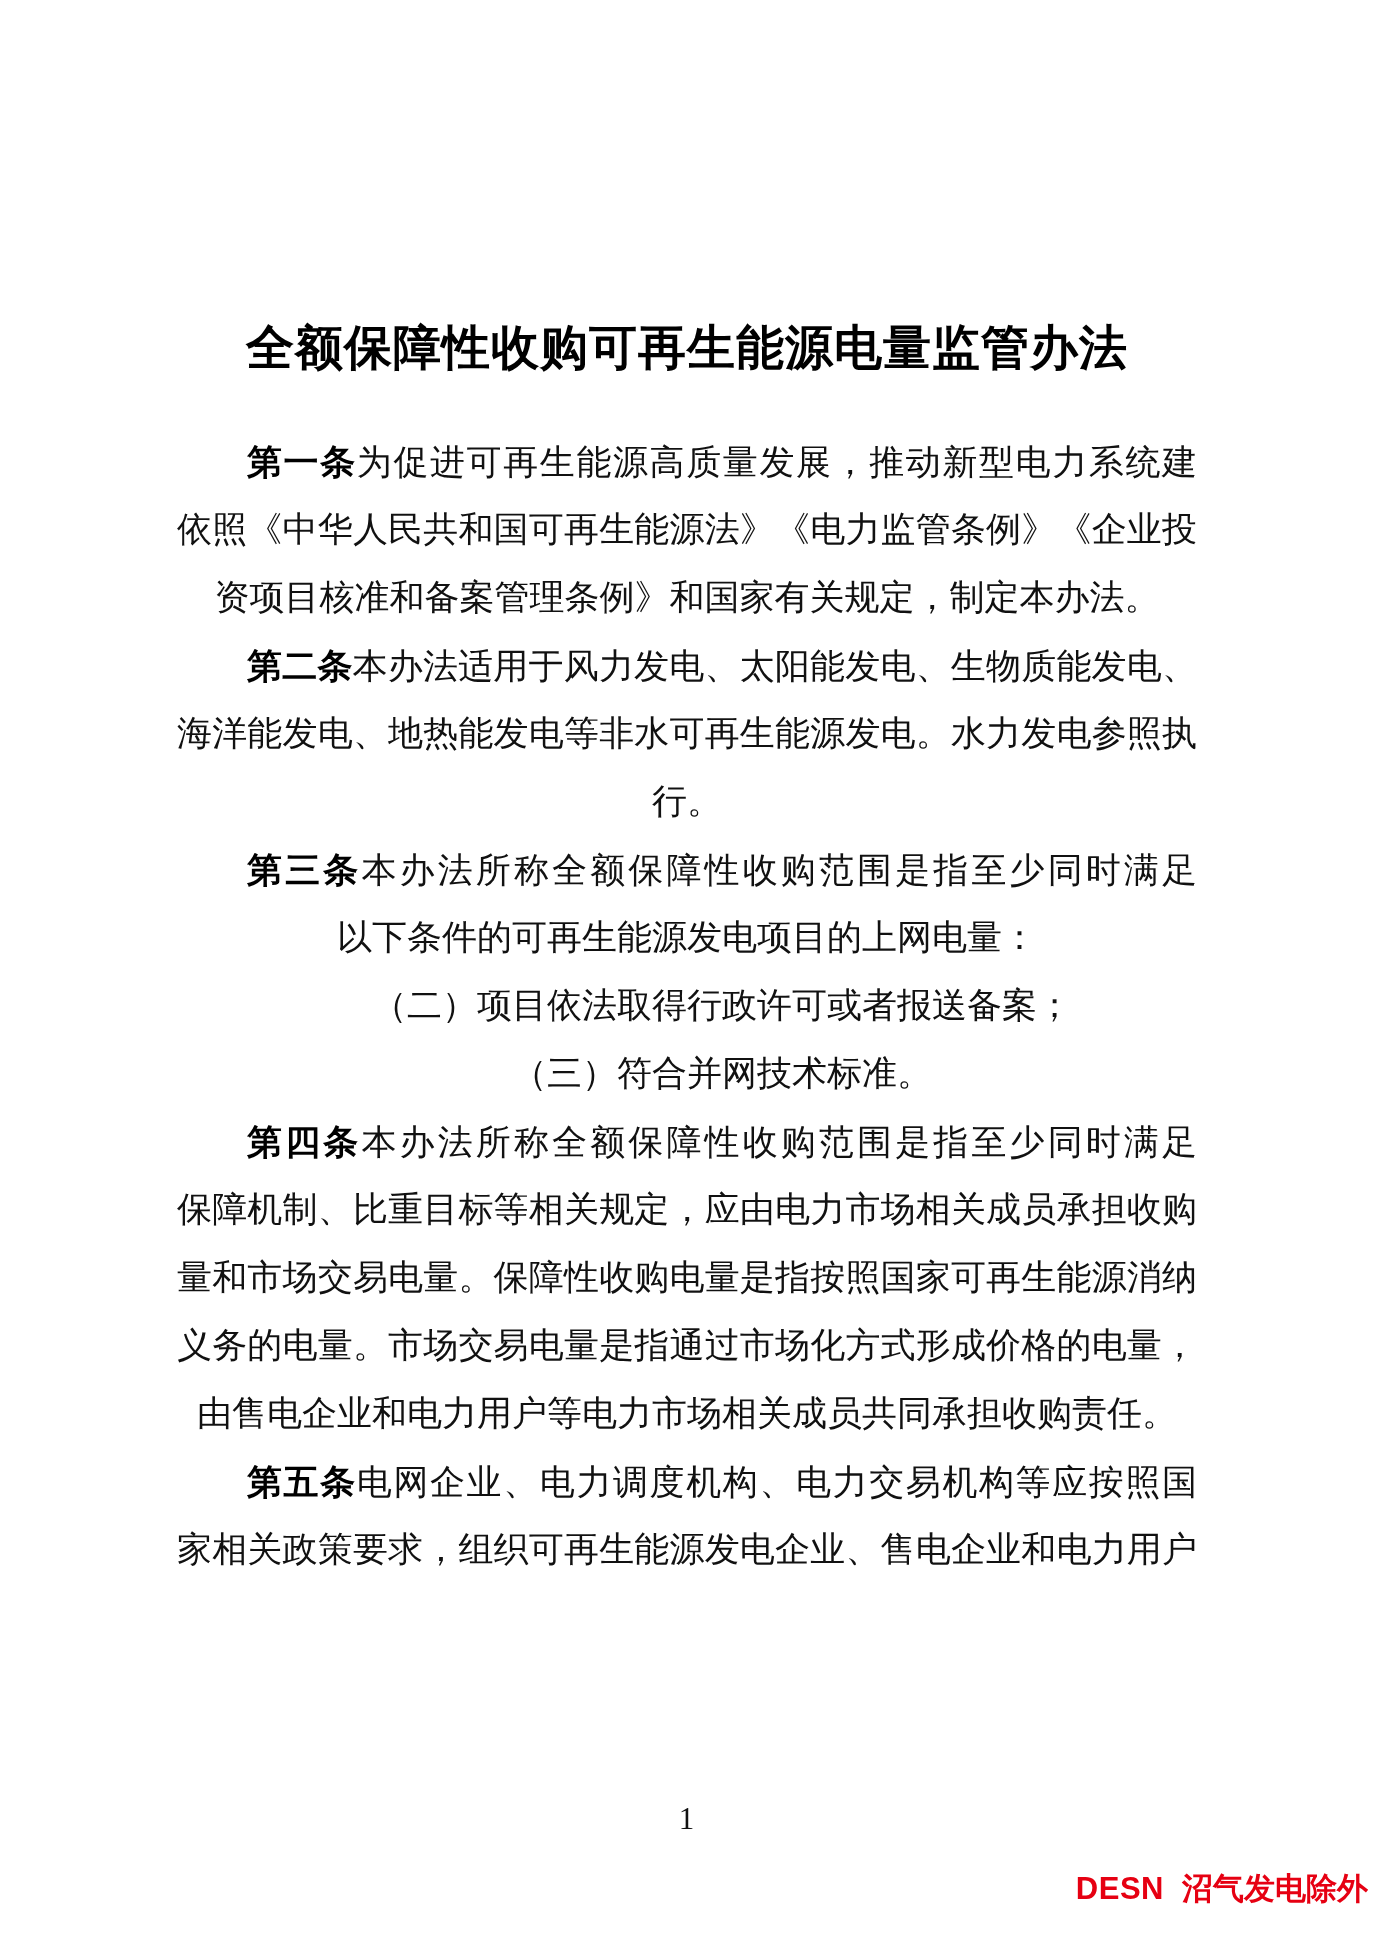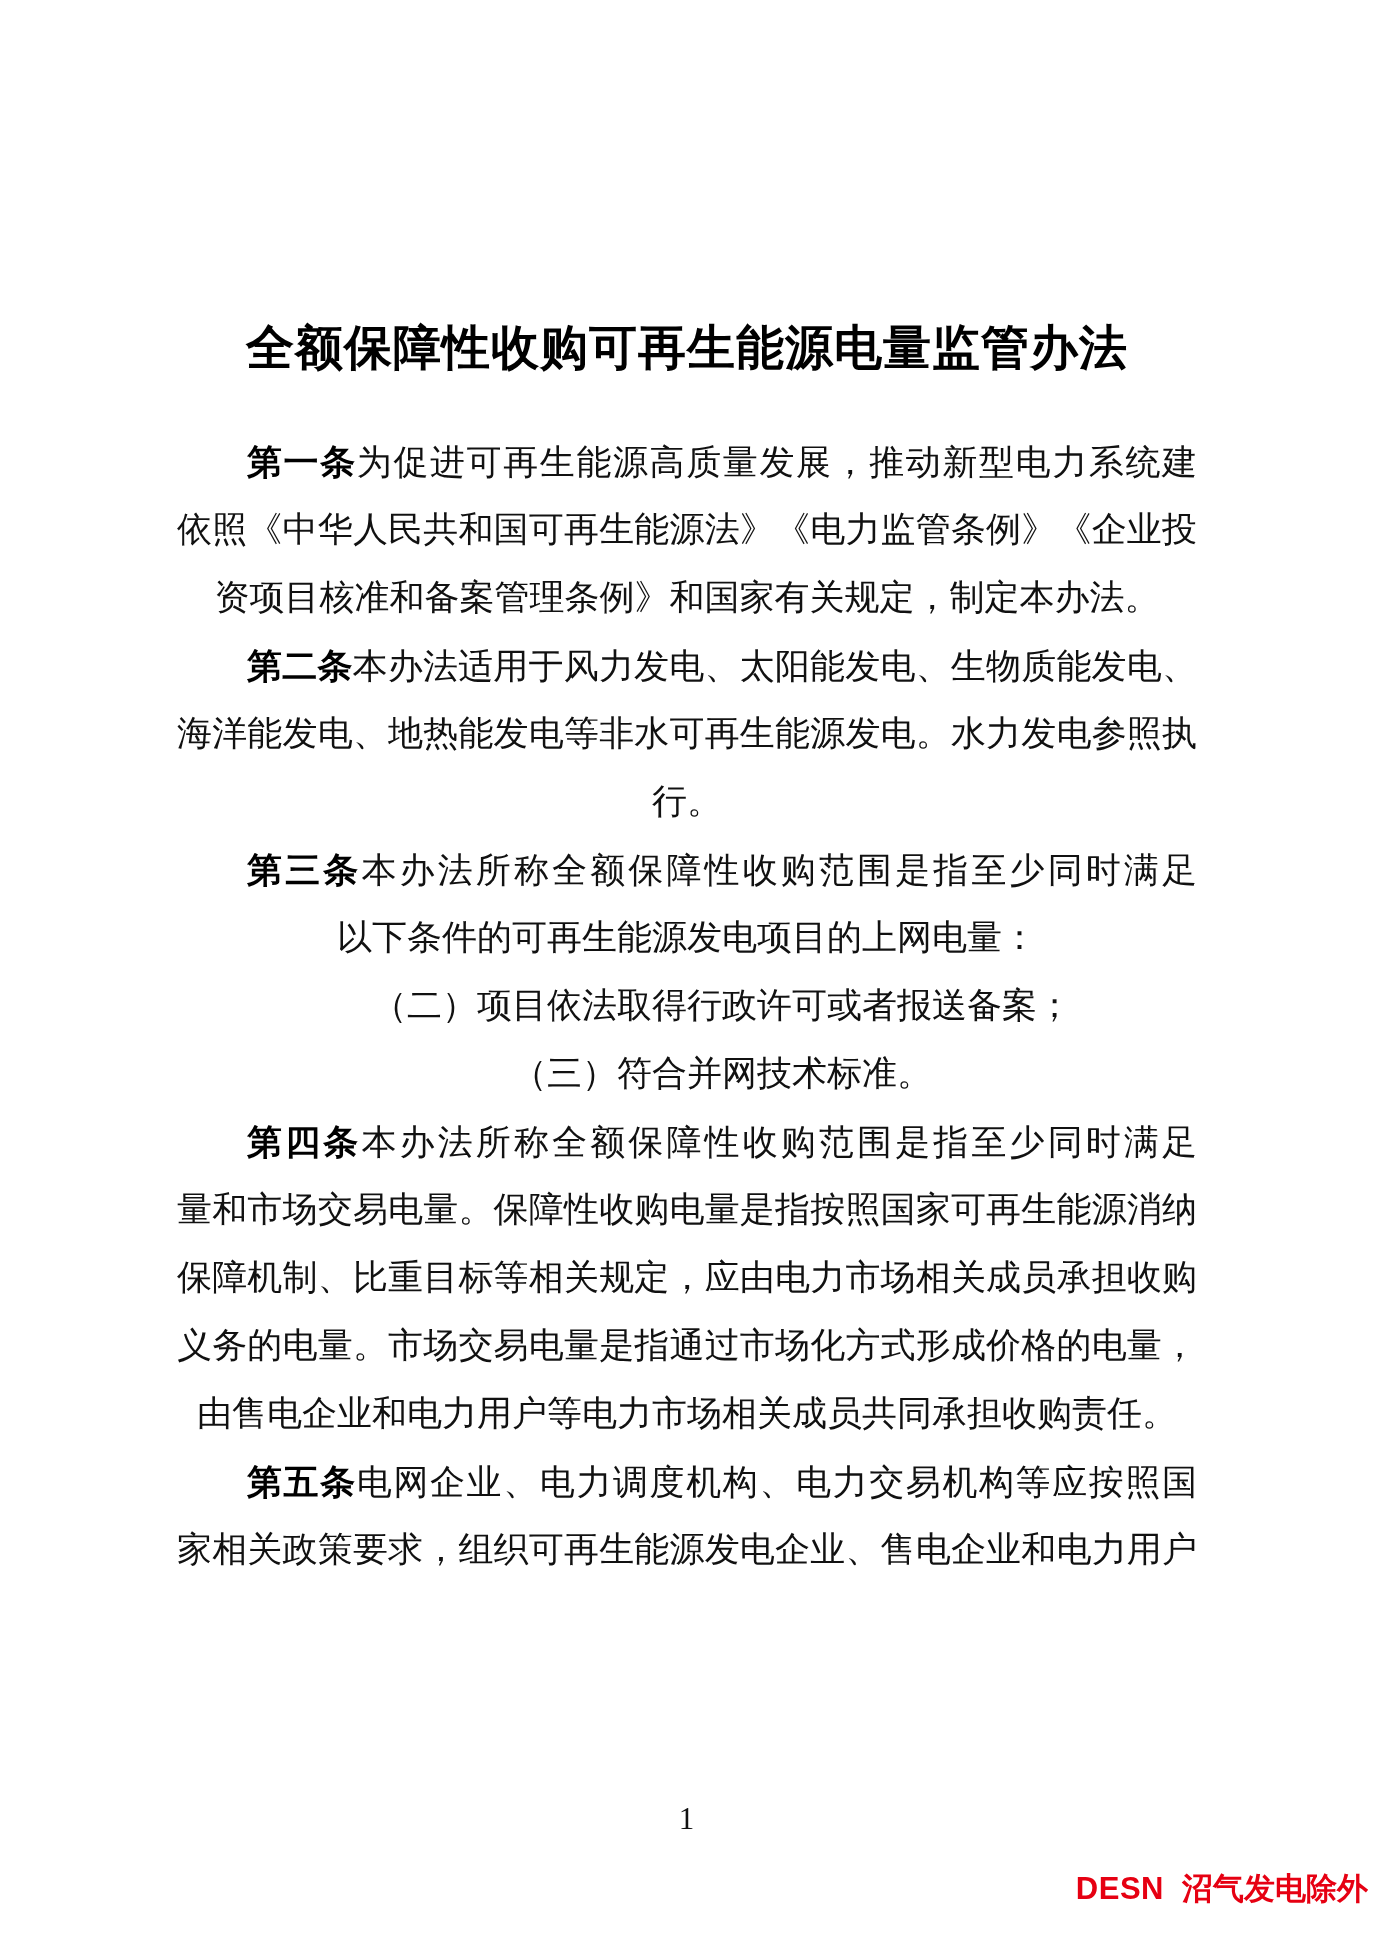--- a/index.html
+++ b/index.html
@@ -94,22 +94,22 @@
     <div class="ln just"><span>依照《中华人民共和国可再生能源法》《电力监管条例》《企业投</span></div>
     <div class="ln"><span>资项目核准和备案管理条例》和国家有关规定，制定本办法。</span></div>
     <div class="ln indent just"><span class="art">第二条</span><span>本办法适用于风力发电、太阳能发电、生物质能发电、</span></div>
     <div class="ln just"><span>海洋能发电、地热能发电等非水可再生能源发电。水力发电参照执</span></div>
     <div class="ln"><span>行。</span></div>
     <div class="ln indent just"><span class="art">第三条</span><span>本办法所称全额保障性收购范围是指至少同时满足</span></div>
     <div class="ln"><span>以下条件的可再生能源发电项目的上网电量：</span></div>
     <div class="ln indent"><span>（二）项目依法取得行政许可或者报送备案；</span></div>
     <div class="ln indent"><span>（三）符合并网技术标准。</span></div>
     <div class="ln indent just"><span class="art">第四条</span><span>本办法所称全额保障性收购范围是指至少同时满足</span></div>
+    <div class="ln just"><span>保障机制、比重目标等相关规定，应由电力市场相关成员承担收购</span></div>
     <div class="ln just"><span>量和市场交易电量。保障性收购电量是指按照国家可再生能源消纳</span></div>
-    <div class="ln just"><span>保障机制、比重目标等相关规定，应由电力市场相关成员承担收购</span></div>
     <div class="ln just"><span>义务的电量。市场交易电量是指通过市场化方式形成价格的电量，</span></div>
     <div class="ln"><span>由售电企业和电力用户等电力市场相关成员共同承担收购责任。</span></div>
     <div class="ln indent just"><span class="art">第五条</span><span>电网企业、电力调度机构、电力交易机构等应按照国</span></div>
     <div class="ln just"><span>家相关政策要求，组织可再生能源发电企业、售电企业和电力用户</span></div>
   </div>
 
   <div class="page-number">1</div>
 
   <div class="watermark">
     <span class="brand">DESN</span><span>沼气发电除外</span>

